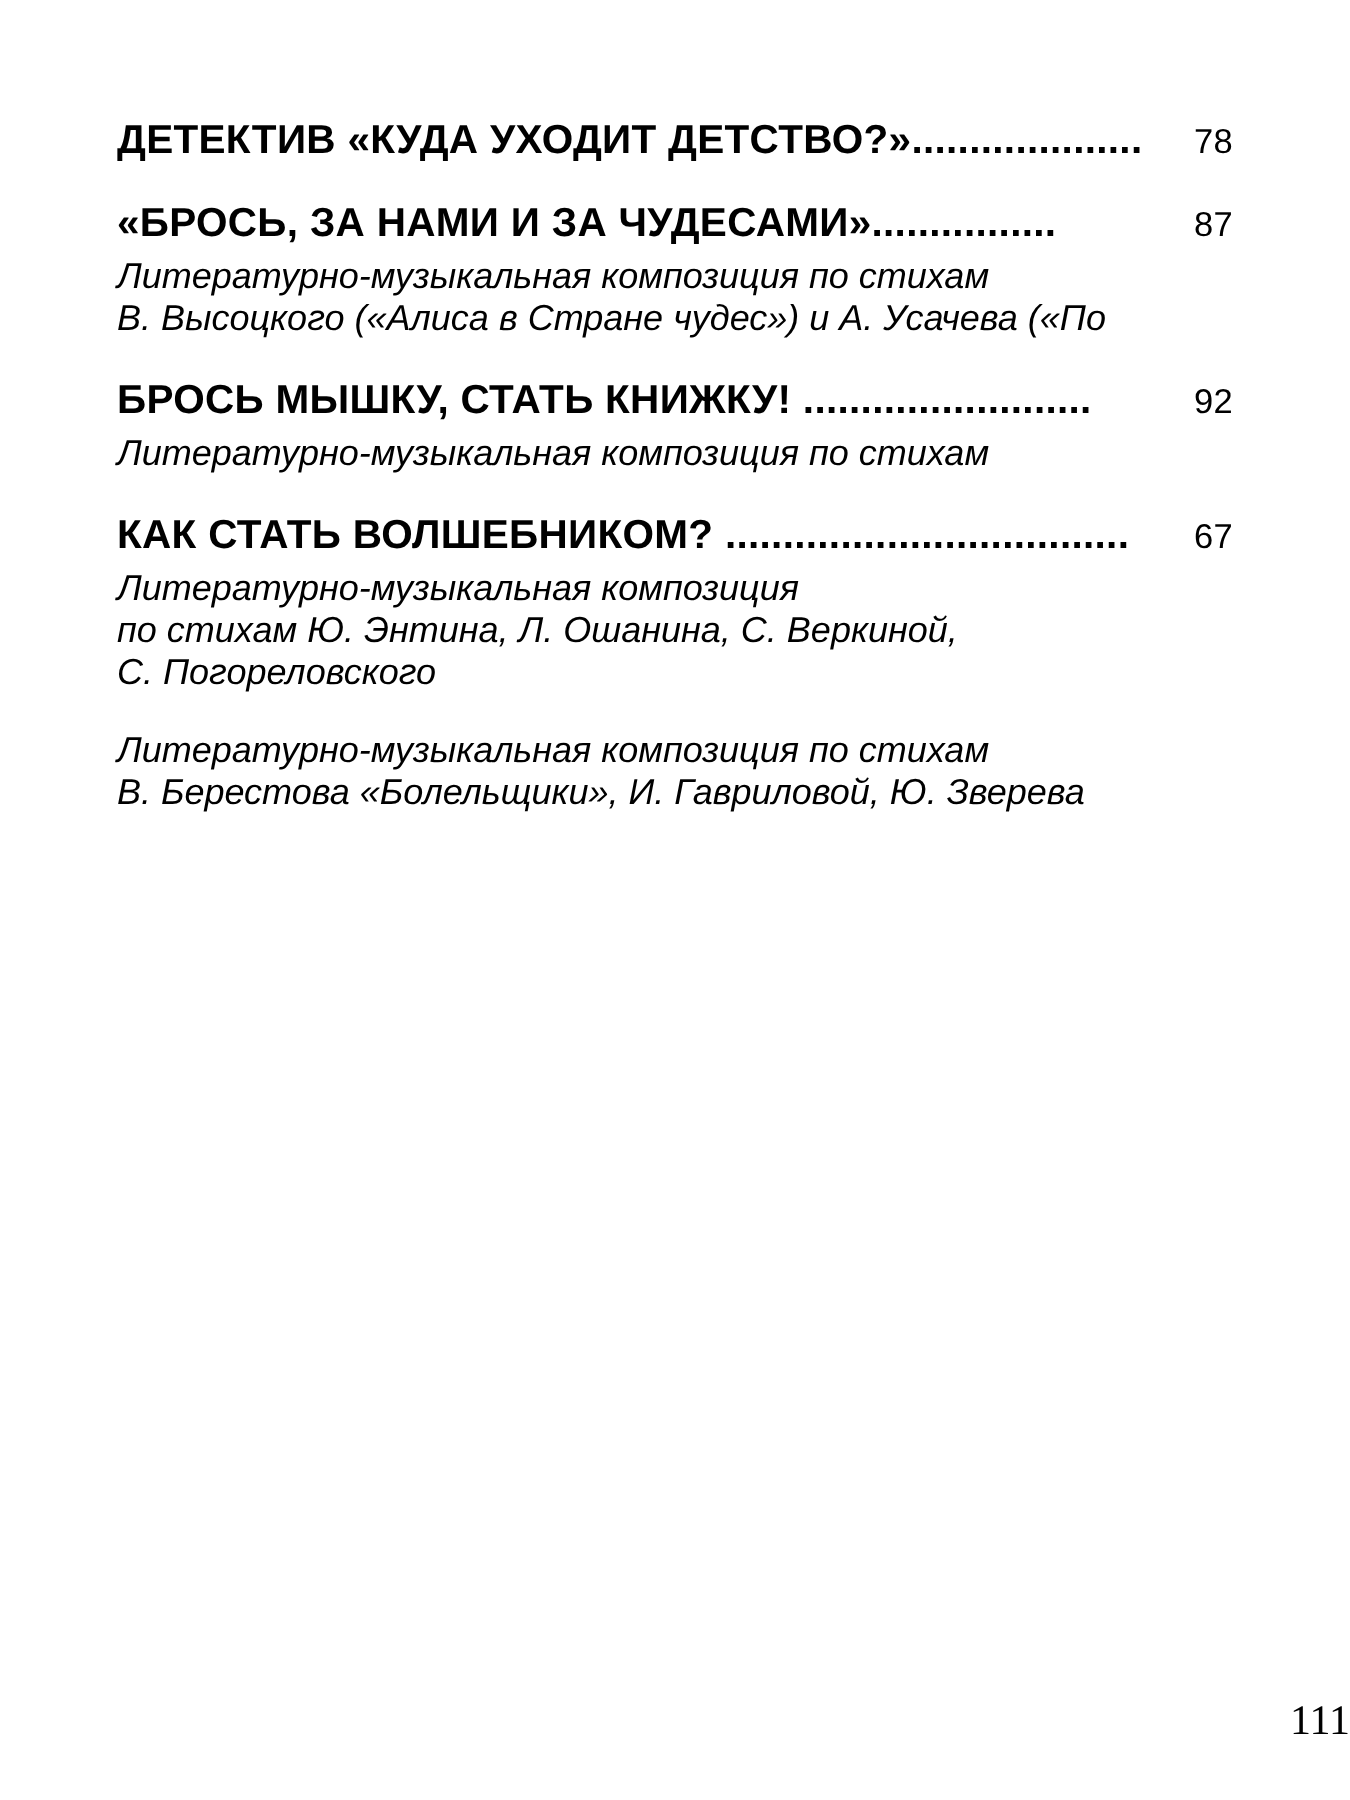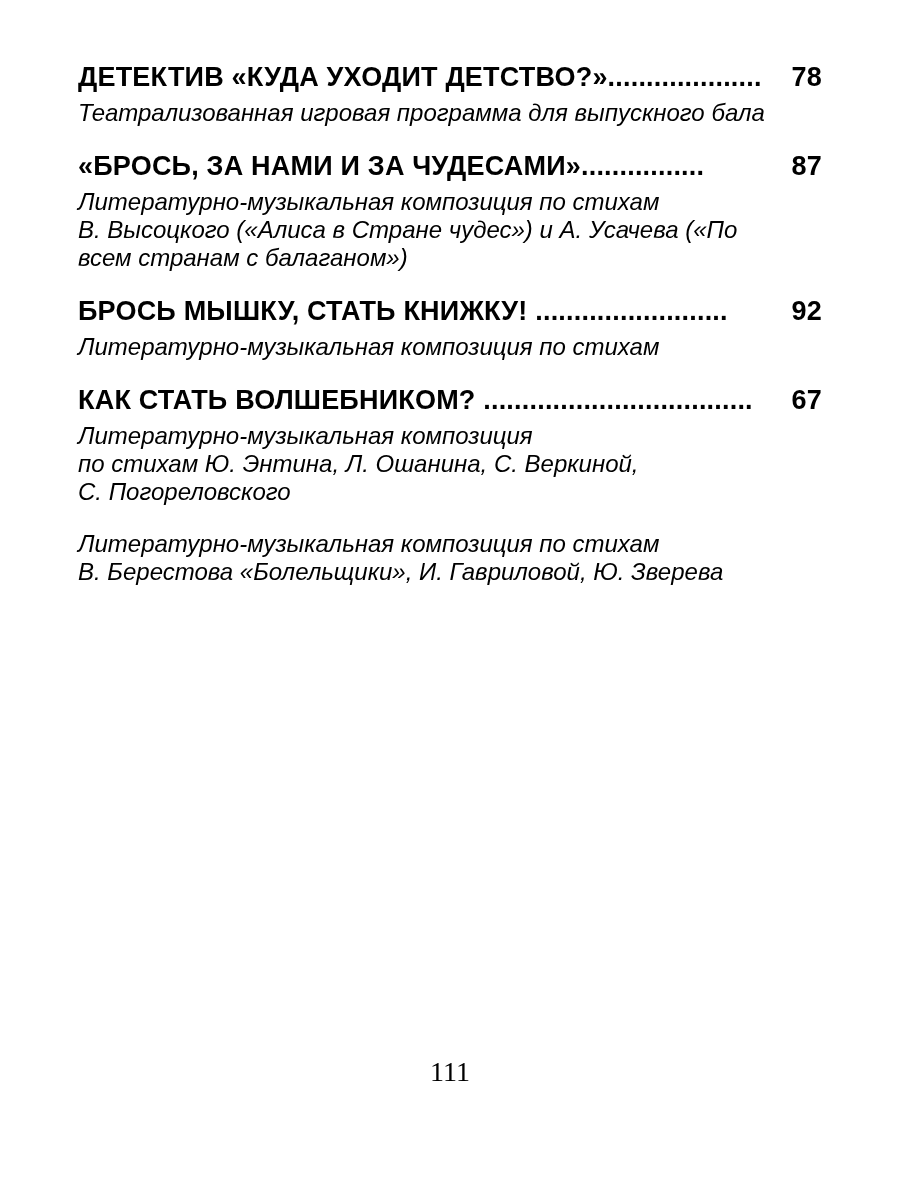--- a/index.html
+++ b/index.html
@@ -12,21 +12,21 @@
     overflow: hidden;
   }
   .page {
     position: relative;
     width: 900px;
     height: 1200px;
     background: #ffffff;
   }
   .toc {
     position: absolute;
-    top: 62px;
+    top: 78px;
     left: 78px;
     right: 78px;
   }
   .toc-entry {
     margin-bottom: 24px;
   }
   .title-row {
     display: flex;
     align-items: baseline;
     font-weight: bold;
@@ -38,66 +38,62 @@
   .title-text { flex: 0 0 auto; }
   .leader {
     flex: 0 1 auto;
     overflow: hidden;
     letter-spacing: 0.2px;
   }
   .pagenum {
     flex: 0 0 auto;
     margin-left: auto;
     padding-left: 10px;
-    font-weight: bold;
-    font-size: 27px;
+    font-weight: normal;
+    font-size: 23px;
   }
   .subtitle {
     margin-top: 7px;
     font-style: italic;
     font-size: 24px;
     line-height: 28px;
   }
   .subtitle-line { white-space: pre; }
   .folio {
     position: absolute;
-    top: 1056px;
+    top: 1132px;
     left: 0;
     width: 100%;
-    text-align: center;
+    text-align: right;
     font-family: "Liberation Serif", serif;
     font-size: 28px;
     line-height: 32px;
   }
 </style>
 </head>
 <body>
 
 <div class="page">
   <div class="toc">
 
     <div class="toc-entry">
       <div class="title-row">
         <span class="title-text">ДЕТЕКТИВ «КУДА УХОДИТ ДЕТСТВО?»</span><span class="leader">....................</span>
         <span class="pagenum">78</span>
       </div>
-      <div class="subtitle">
-        <div class="subtitle-line">Театрализованная игровая программа для выпускного бала</div>
-      </div>
     </div>
 
     <div class="toc-entry">
       <div class="title-row">
         <span class="title-text">«БРОСЬ, ЗА НАМИ И ЗА ЧУДЕСАМИ»</span><span class="leader">................</span>
         <span class="pagenum">87</span>
       </div>
       <div class="subtitle">
         <div class="subtitle-line">Литературно-музыкальная композиция по стихам</div>
         <div class="subtitle-line">В. Высоцкого («Алиса в Стране чудес») и А. Усачева («По</div>
-        <div class="subtitle-line">всем странам с балаганом»)</div>
       </div>
     </div>
 
     <div class="toc-entry">
       <div class="title-row">
         <span class="title-text">БРОСЬ МЫШКУ, СТАТЬ КНИЖКУ!</span><span class="leader"> .........................</span>
         <span class="pagenum">92</span>
       </div>
       <div class="subtitle">
         <div class="subtitle-line">Литературно-музыкальная композиция по стихам</div>

